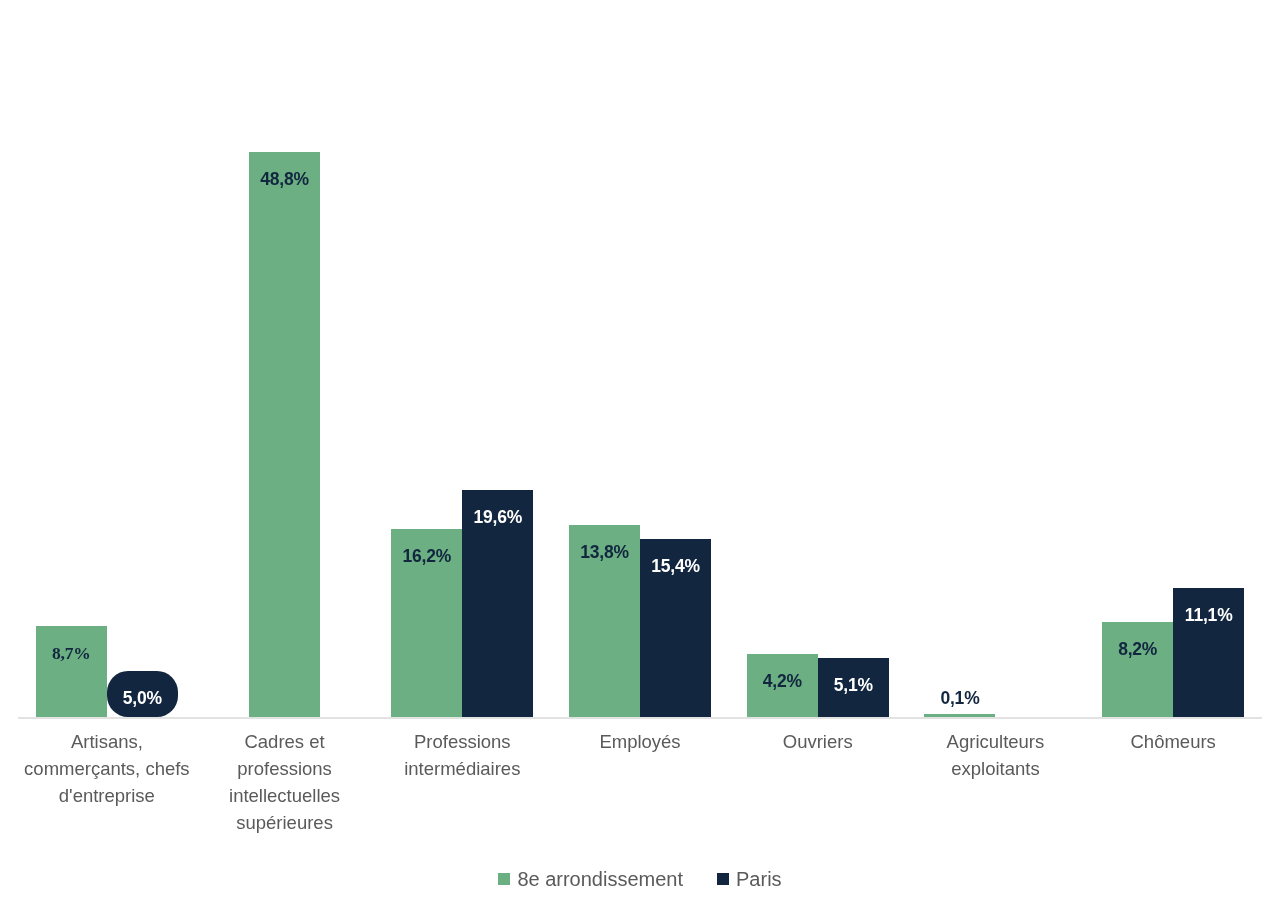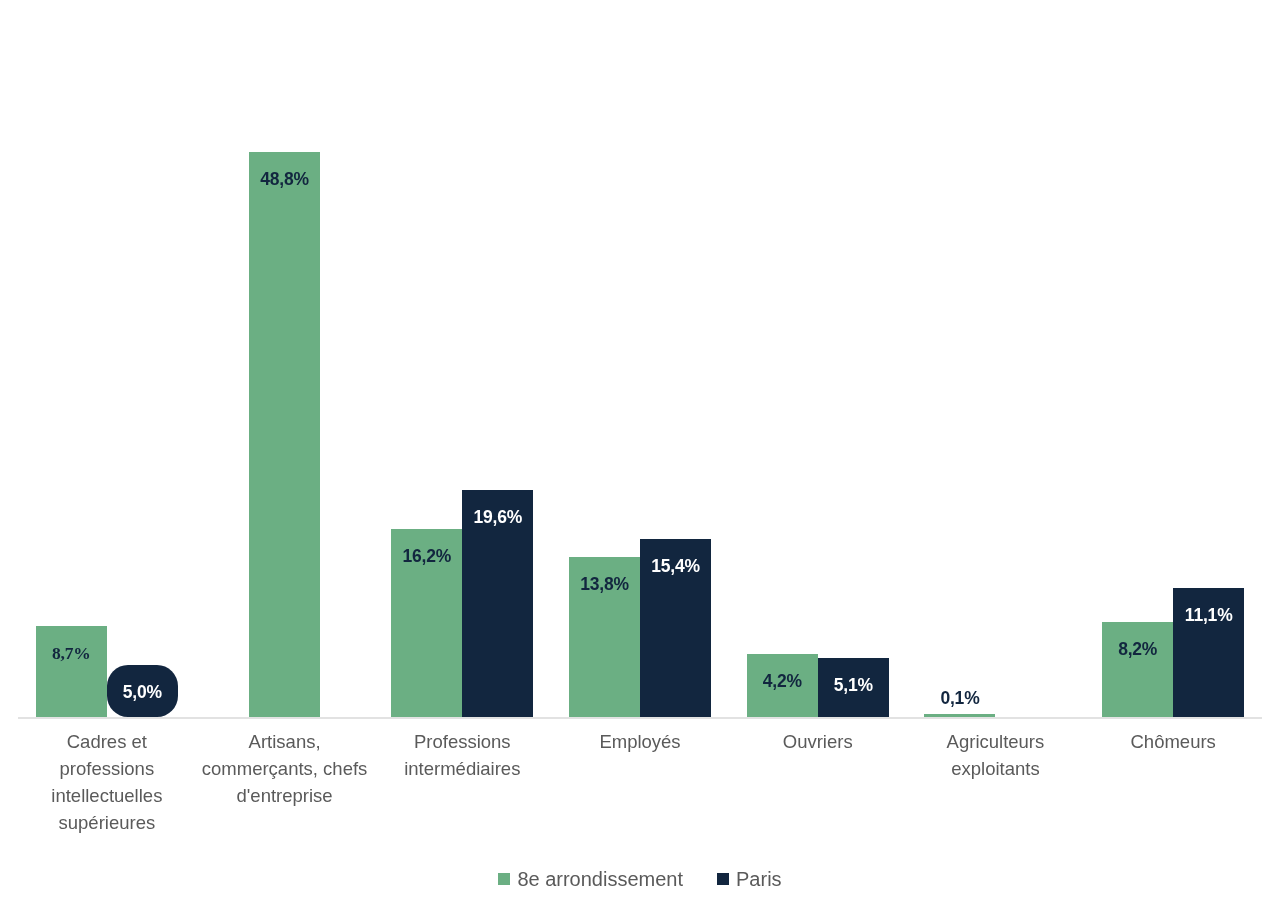--- a/index.html
+++ b/index.html
@@ -154,39 +154,39 @@
 <body>
 
 <div id="chart-root">
 
   <div class="plot-area">
     <div class="groups">
         <div class="group">
           <div class="bar series-a" style="height: 91px; font-family: Liberation Serif, serif;">
             <span class="bar-label">8,7%</span>
           </div>
-          <div class="bar series-b" style="height: 52px; border-radius: 21px;">
+          <div class="bar series-b" style="height: 46px; border-radius: 21px;">
             <span class="bar-label">5,0%</span>
           </div>
         </div>
         <div class="group">
           <div class="bar series-a" style="height: 565px;">
             <span class="bar-label">48,8%</span>
           </div>
         </div>
         <div class="group">
           <div class="bar series-a" style="height: 188px;">
             <span class="bar-label">16,2%</span>
           </div>
           <div class="bar series-b" style="height: 227px;">
             <span class="bar-label">19,6%</span>
           </div>
         </div>
         <div class="group">
-          <div class="bar series-a" style="height: 160px;">
+          <div class="bar series-a" style="height: 192px;">
             <span class="bar-label">13,8%</span>
           </div>
           <div class="bar series-b" style="height: 178px;">
             <span class="bar-label">15,4%</span>
           </div>
         </div>
         <div class="group">
           <div class="bar series-a" style="height: 63px;">
             <span class="bar-label">4,2%</span>
           </div>
@@ -206,22 +206,22 @@
           </div>
           <div class="bar series-b" style="height: 129px;">
             <span class="bar-label">11,1%</span>
           </div>
         </div>
       </div>
     <div class="axis-line"></div>
   </div>
 
   <div class="cat-labels">
+      <div class="cat-label">Artisans, commerçants, chefs d'entreprise</div>
       <div class="cat-label">Cadres et professions intellectuelles supérieures</div>
-      <div class="cat-label">Artisans, commerçants, chefs d'entreprise</div>
       <div class="cat-label">Professions intermédiaires</div>
       <div class="cat-label">Employés</div>
       <div class="cat-label">Ouvriers</div>
       <div class="cat-label">Agriculteurs exploitants</div>
       <div class="cat-label">Chômeurs</div>
     </div>
 
   <div class="legend">
       <div class="legend-item">
         <span class="legend-swatch" style="background: rgb(107, 175, 131);"></span>

